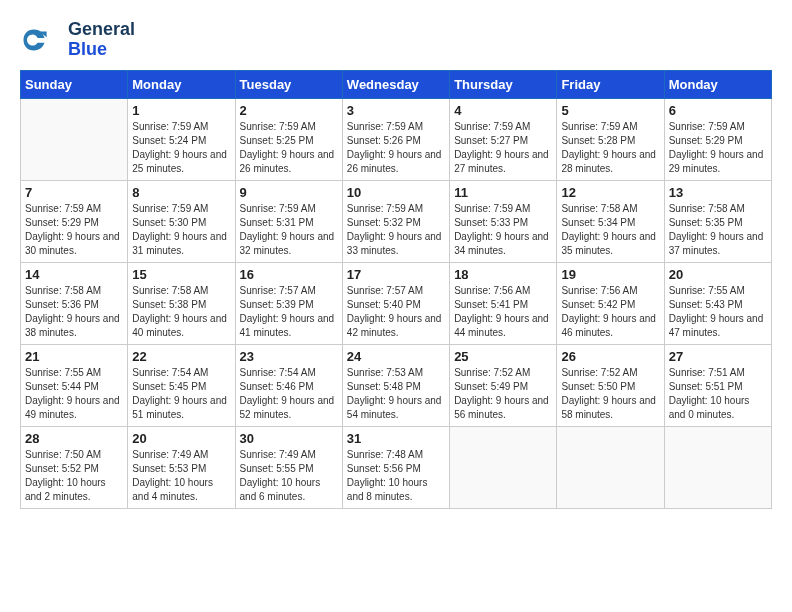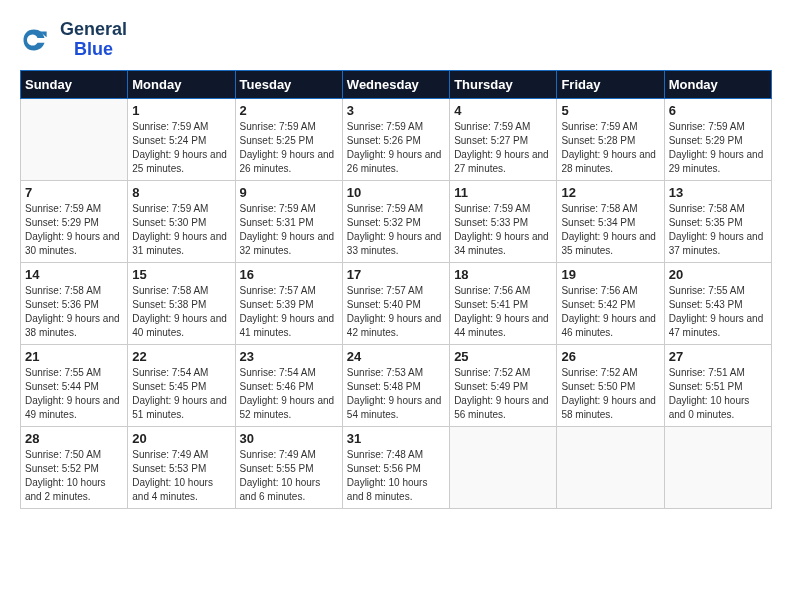--- a/index.html
+++ b/index.html
@@ -12,22 +12,21 @@
     }
     .header {
       display: flex;
       justify-content: space-between;
       align-items: flex-start;
       margin-bottom: 10px;
     }
     .logo {
       display: flex;
       align-items: center;
-      gap: 12px;
-      text-align: center;
+      gap: 20px;
     }
     .logo-text {
       font-size: 18px;
       font-weight: bold;
       color: #1a3a5c;
       line-height: 1.1;
     }
     .logo-text span {
       color: #1d4ed8;
     }
@@ -46,21 +45,21 @@
     .location {
       font-size: 15px;
       color: #555;
     }
     table {
       width: 100%;
       border-collapse: collapse;
       font-size: 11px;
     }
     thead tr th {
-      background-color: #0f172a;
+      background-color: #1d4ed8;
       color: #fff;
       padding: 6px 4px;
       text-align: left;
       font-size: 13px;
       font-weight: bold;
       border: 1px solid #1a6bbf;
     }
     tbody tr td {
       border: 1px solid #ccc;
       vertical-align: top;

